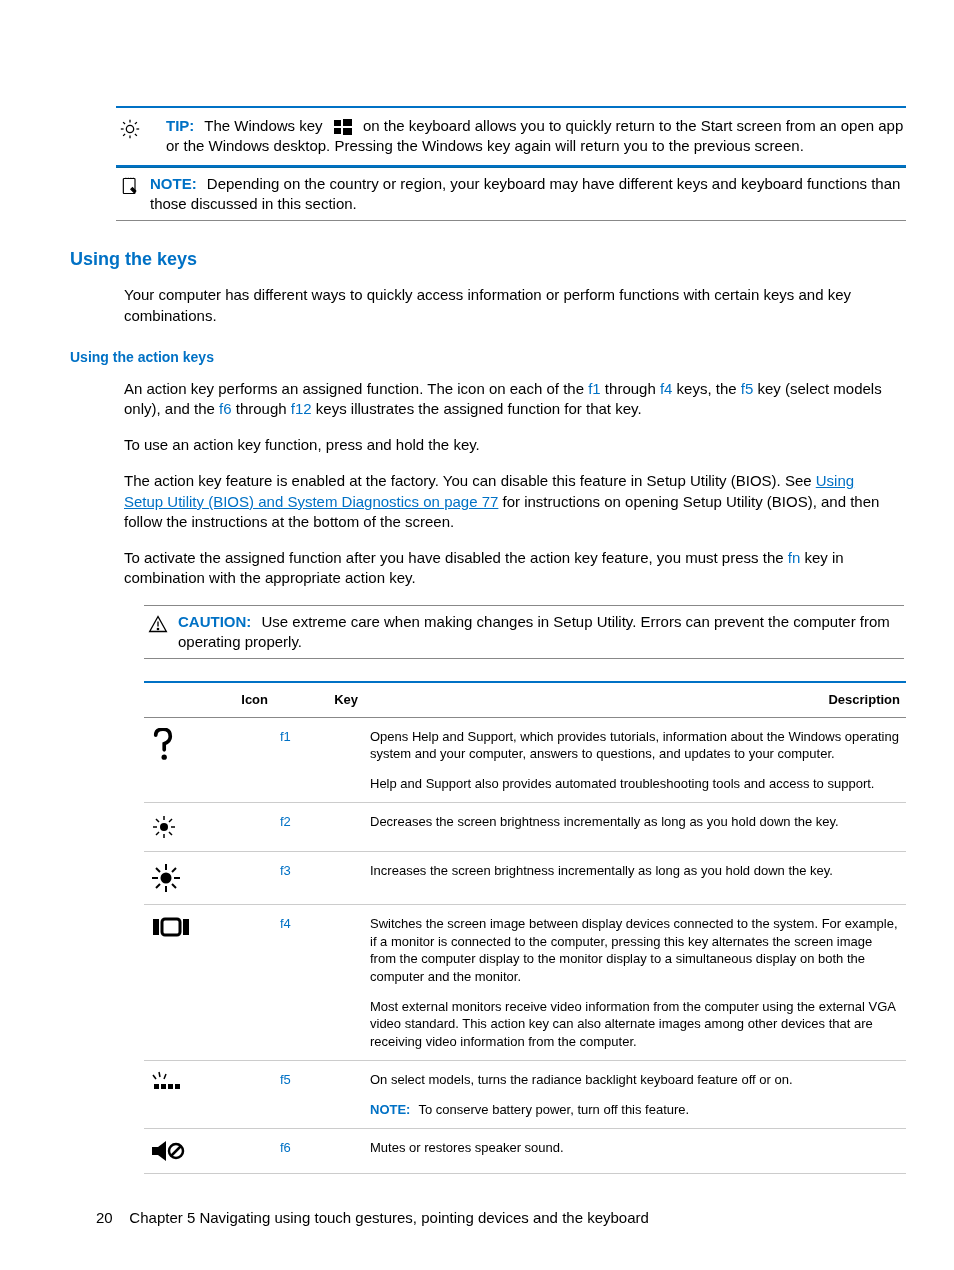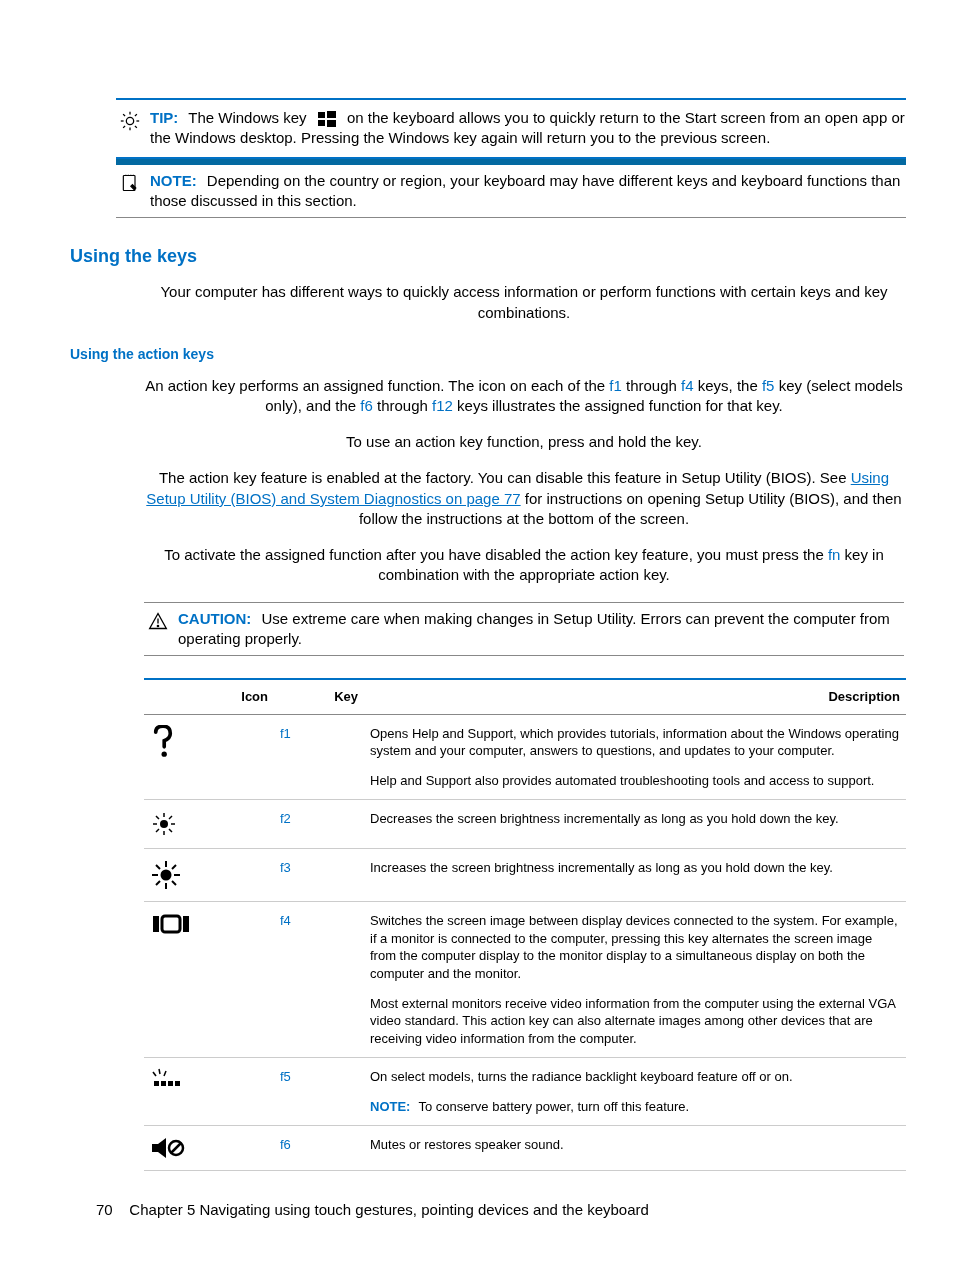--- a/index.html
+++ b/index.html
@@ -9,61 +9,60 @@
     color: #000;
     background: #fff;
     width: 954px;
     padding: 90px 48px 60px 48px;
     line-height: 1.35;
   }
   .callout {
     border-top: 2px solid #0071c5;
     border-bottom: 2px solid #0071c5;
     padding: 8px 0 8px 0;
-    margin: 8px 0 0 68px;
+    margin: 16px 0 0 68px;
     display: flex;
-    gap: 6px;
+    gap: 22px;
   }
   .callout-icon {
     flex: 0 0 28px;
     display: flex;
     align-items: flex-start;
     justify-content: center;
     padding-top: 2px;
   }
   .callout-body { flex: 1; }
   .callout-label {
     font-weight: bold;
     color: #0071c5;
     margin-right: 6px;
   }
   .note-box {
-    border-top: 6px solid #0369a1;
+    border-top: 1px solid #0369a1;
     border-bottom: 1px solid #888;
     padding: 6px 0;
     margin: 0 0 0 68px;
     display: flex;
     gap: 6px;
   }
   h2.main-heading {
     color: #0071c5;
     font-size: 18px;
     font-weight: bold;
     margin: 26px 0 14px 22px;
   }
   h3.sub-heading {
     color: #0071c5;
     font-size: 14px;
     font-weight: bold;
     margin: 22px 0 12px 22px;
   }
   .para {
-    margin: 0 0 16px 96px;
+    margin: 0 0 16px 76px;
     max-width: 760px;
-    text-align: center;
   }
   .link { color: #0071c5; }
   .ulink { color: #0071c5; text-decoration: underline; }
   .win-icon-inline {
     display: inline-flex;
     vertical-align: middle;
     margin: 0 6px;
   }
   .caution-box {
     border-top: 1px solid #888;
@@ -298,16 +297,16 @@
           </td>
           <td><span class="key-label">f6</span></td>
           <td>
             <div class="desc-para">Mutes or restores speaker sound.</div>
           </td>
         </tr>
       </tbody>
 </table>
 
 <div class="footer">
-  <span>70</span>&nbsp;&nbsp;&nbsp;&nbsp;<span>Chapter 5   Navigating using touch gestures, pointing devices and the keyboard</span>
+  <span>20</span>&nbsp;&nbsp;&nbsp;&nbsp;<span>Chapter 5   Navigating using touch gestures, pointing devices and the keyboard</span>
 </div>
 
 </div>
 
 </body></html>

